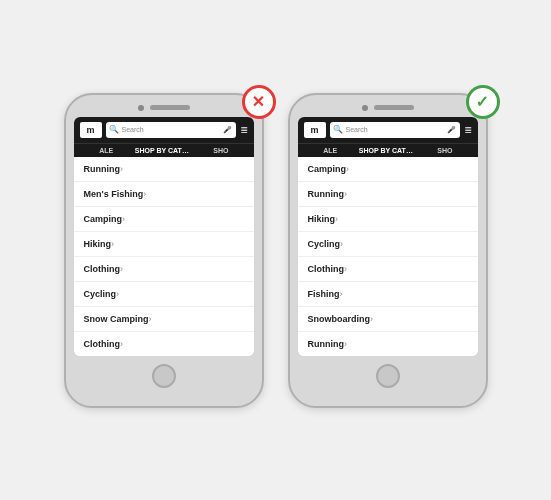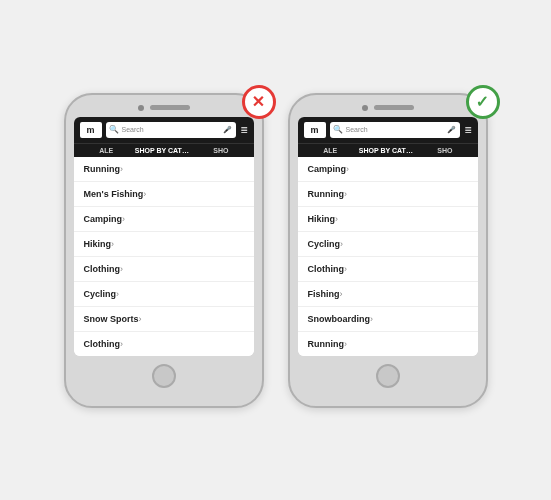--- a/index.html
+++ b/index.html
@@ -240,21 +240,21 @@
             </div>
             <div class="category-item">
               <span class="category-name">Clothing</span>
               <span class="chevron">›</span>
             </div>
             <div class="category-item">
               <span class="category-name">Cycling</span>
               <span class="chevron">›</span>
             </div>
             <div class="category-item">
-              <span class="category-name">Snow Sports</span>
+              <span class="category-name">Snow Camping</span>
               <span class="chevron">›</span>
             </div>
             <div class="category-item">
               <span class="category-name">Clothing</span>
               <span class="chevron">›</span>
             </div>
           </div>
         </div>
         <div class="phone-bottom">
           <div class="home-button"></div>

